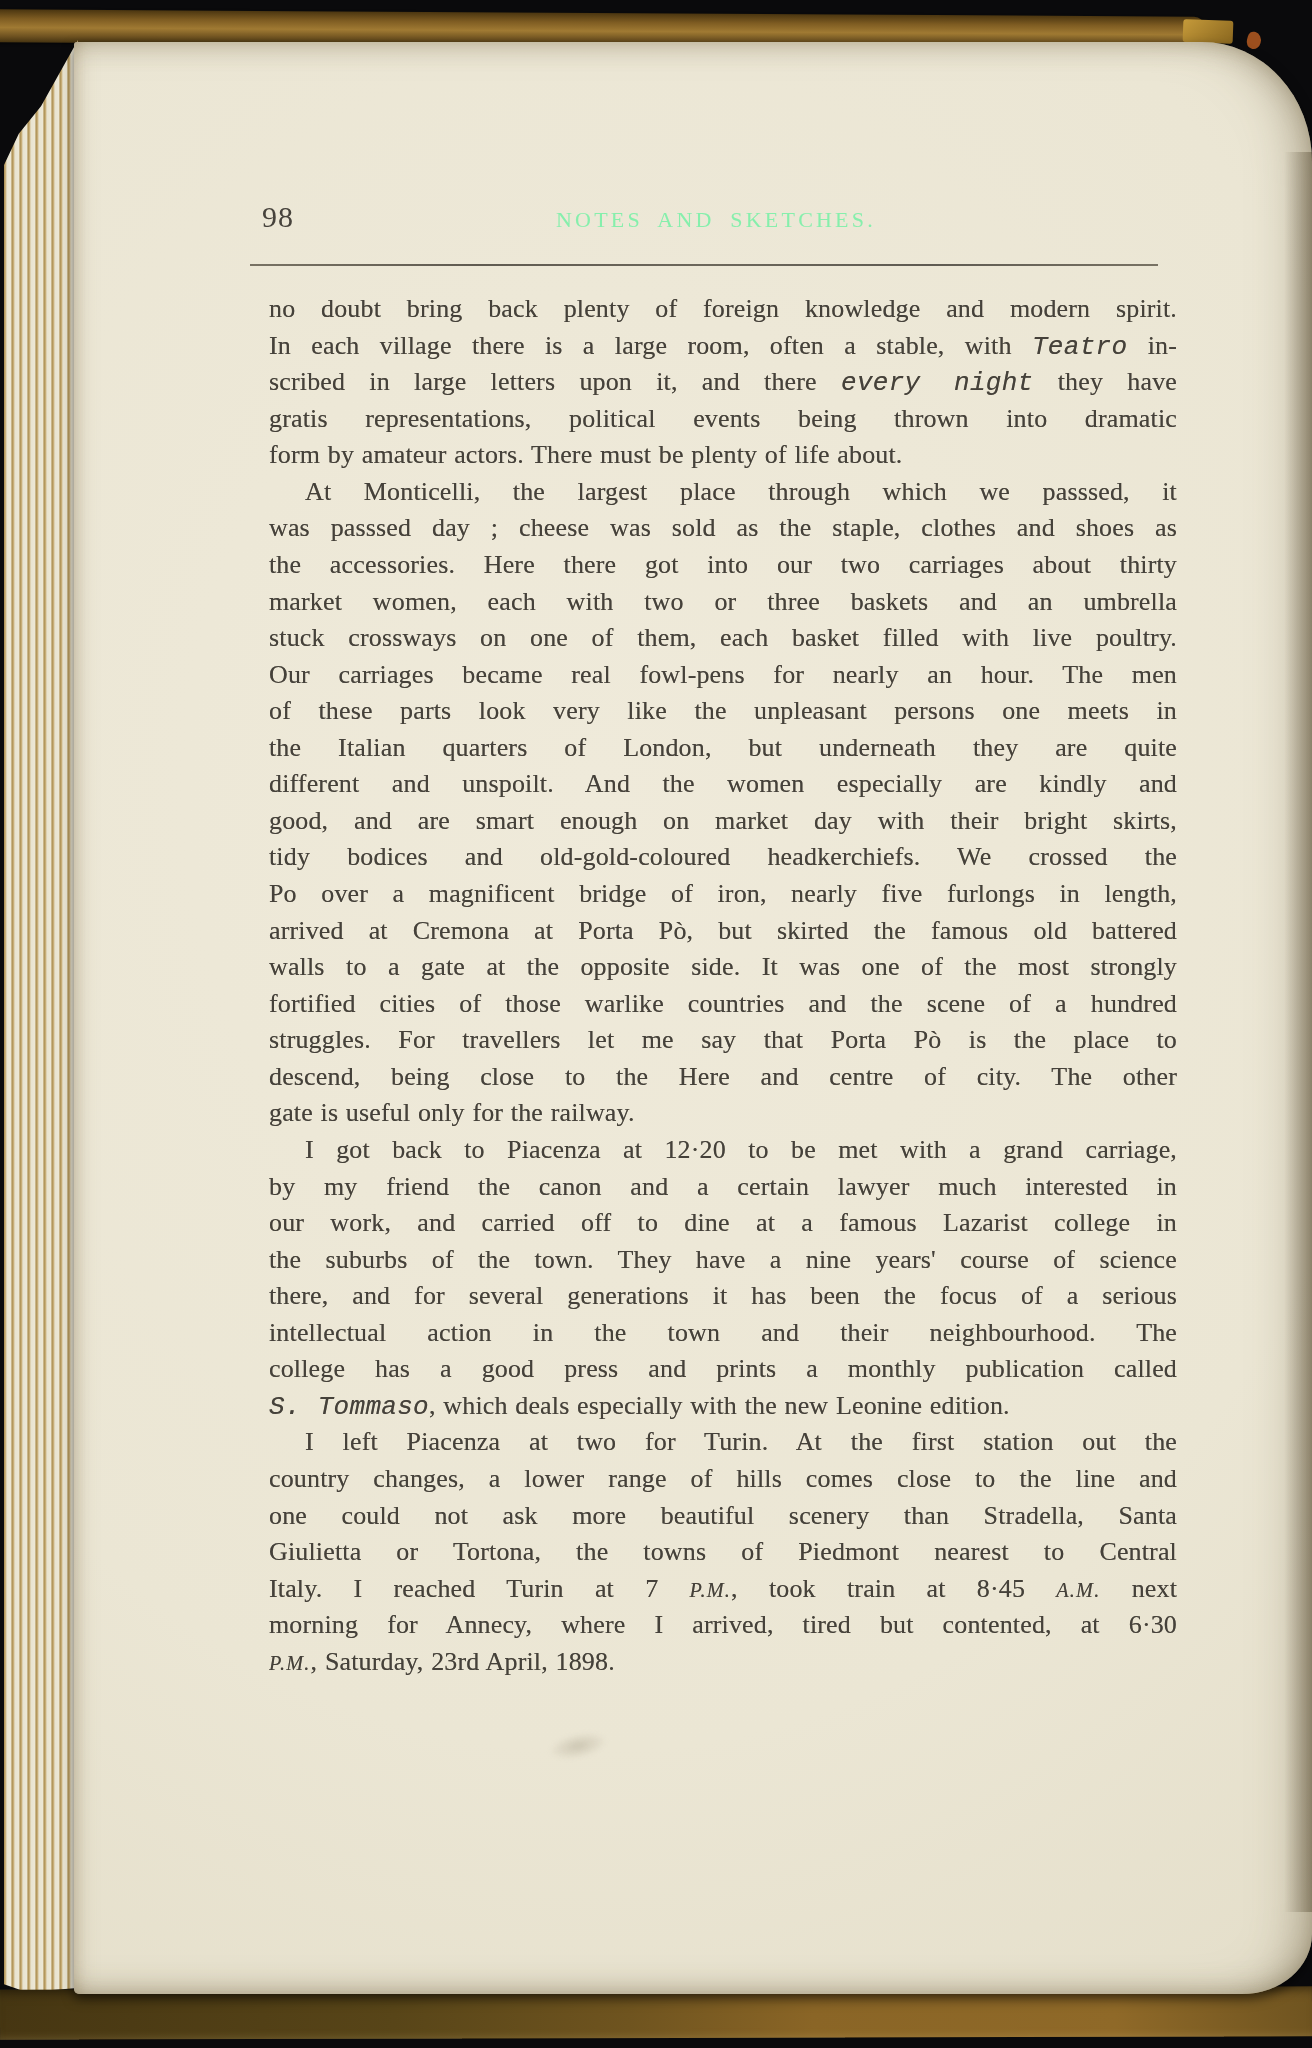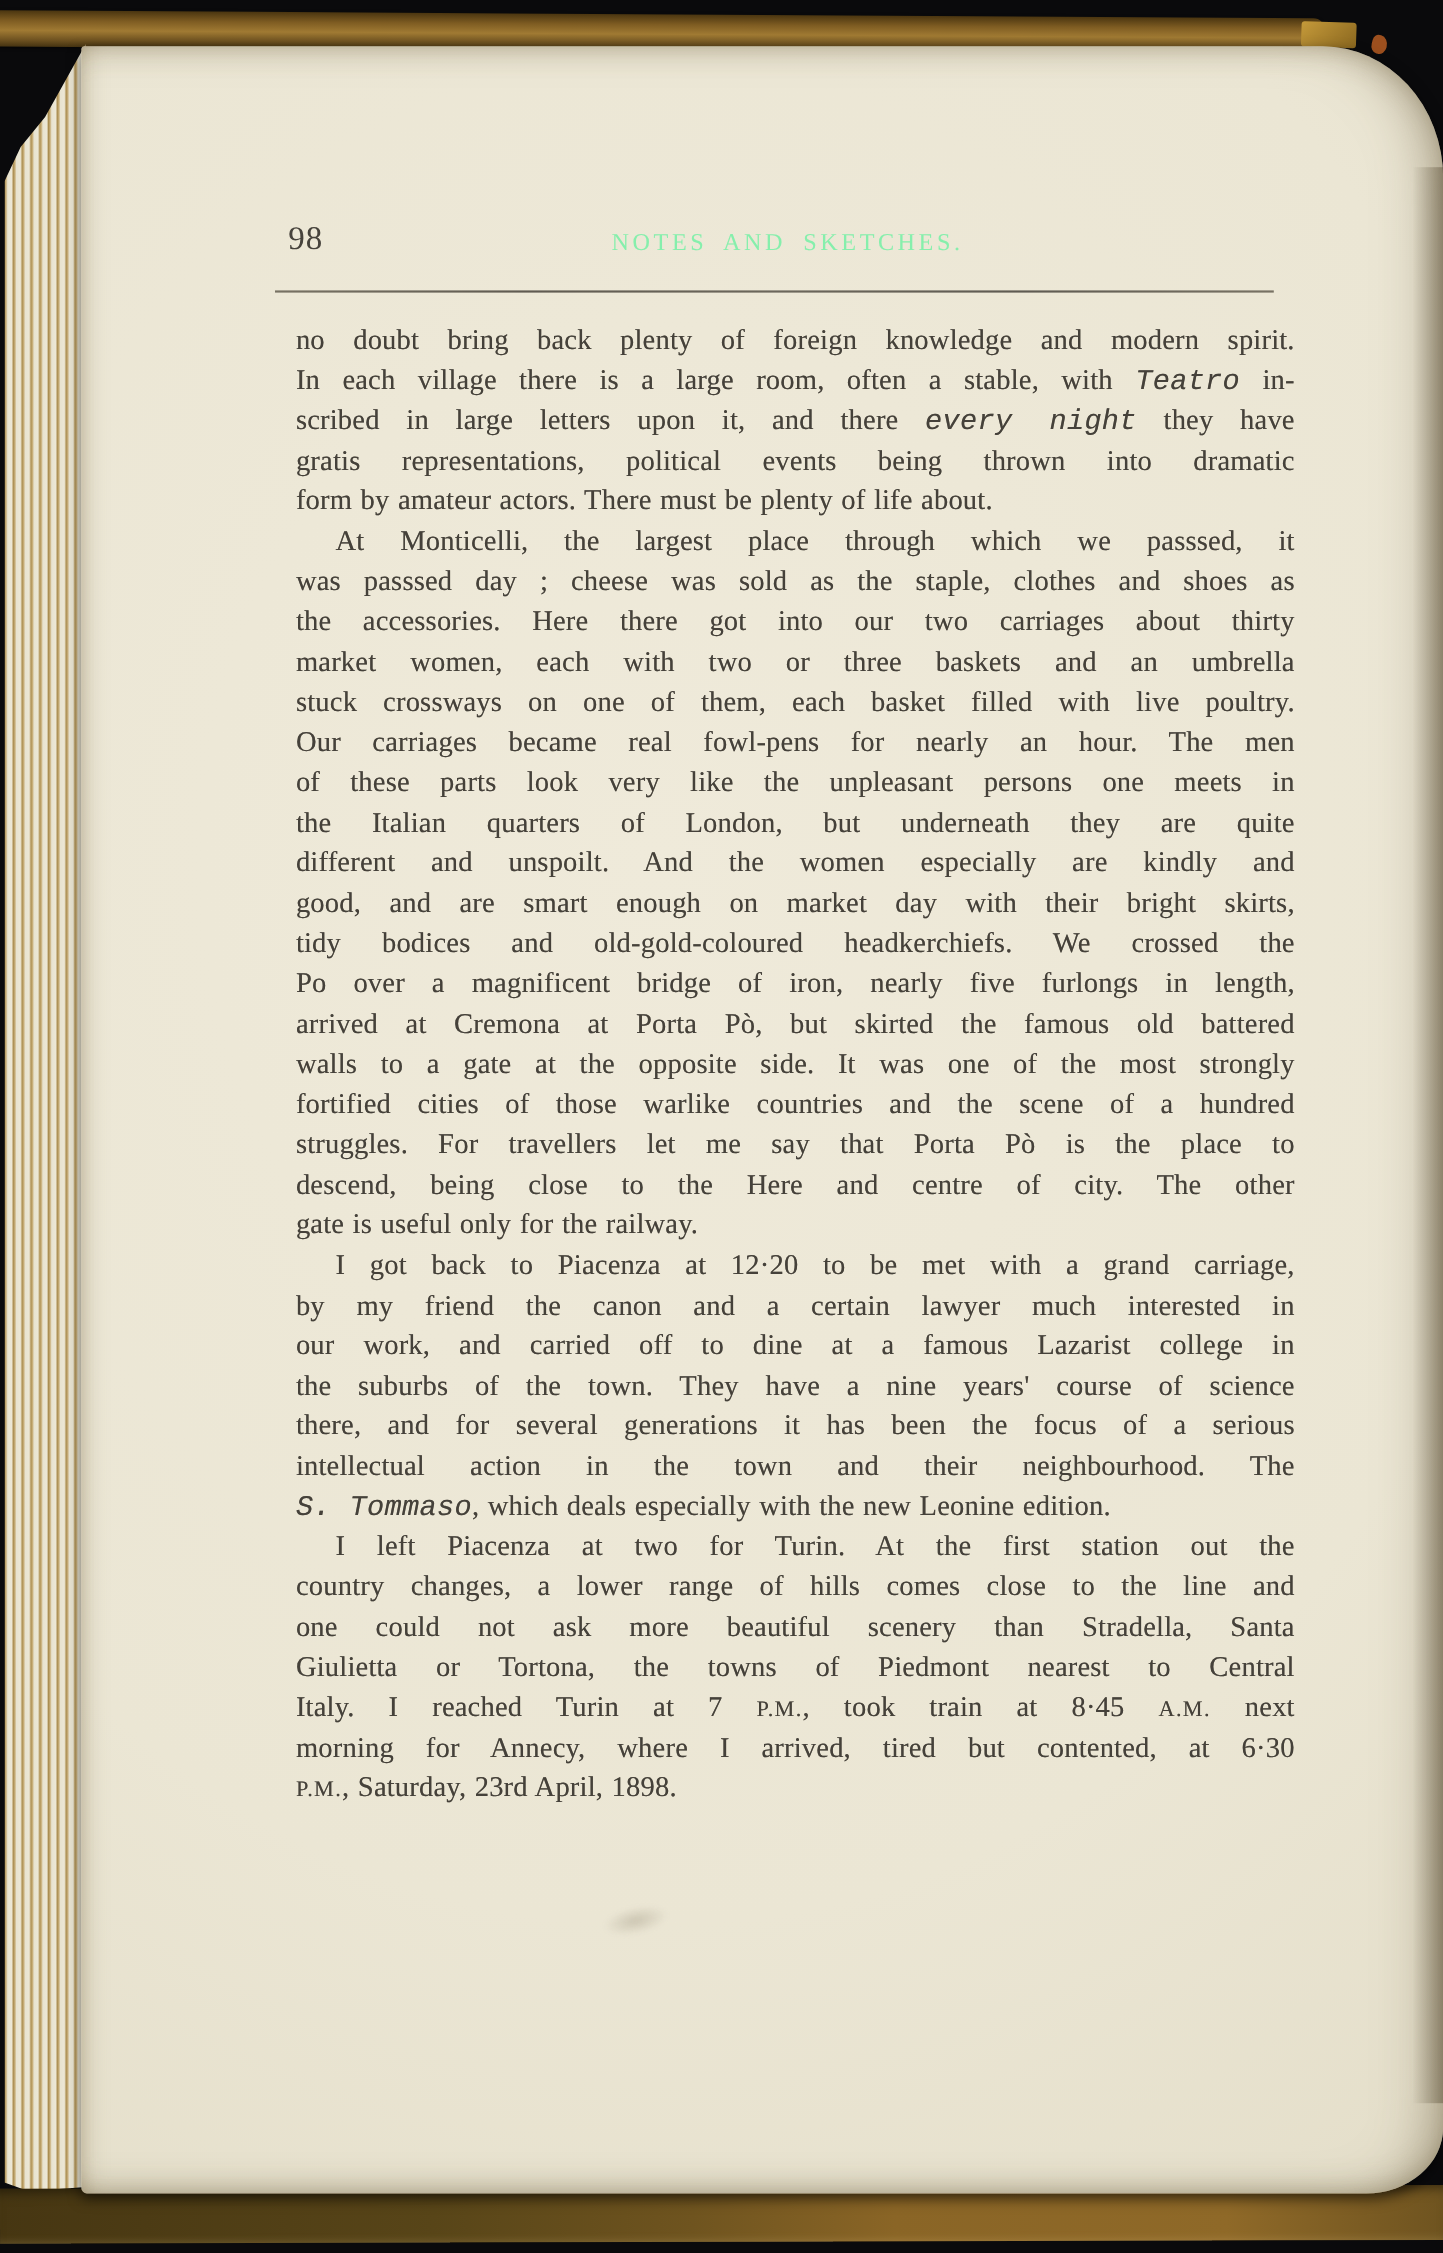--- a/index.html
+++ b/index.html
@@ -82,21 +82,21 @@
   .body-text{position:absolute;left:250px;top:291px;width:908px;margin-left:19px;}
   .line{
     height:36.57px;line-height:36.57px;font-size:26px;
     text-align:justify;text-align-last:justify;
     word-spacing:1px;letter-spacing:.15px;overflow:hidden;
     text-shadow:0 0 .4px rgba(64,58,48,.55);
   }
   .line.indent{text-indent:36px;}
   .line.para-end{text-align-last:left;}
   .it{font-style:italic;letter-spacing:.3px;font-family:Liberation Mono, monospace;}
-  .sc{font-size:.78em;letter-spacing:1.2px;}
+  .sc{font-size:.78em;letter-spacing:1.2px;font-style:italic;}
 
   .smudge{
     position:absolute;left:535px;top:1728px;width:86px;height:36px;
     background:radial-gradient(50% 50%, rgba(125,115,92,.28), rgba(125,115,92,0) 70%);
     filter:blur(2px);transform:rotate(-12deg);
   }
 </style>
 </head>
 <body>
 
@@ -138,20 +138,21 @@
         <div class="line">fortified cities of those warlike countries and the scene of a hundred</div>
         <div class="line">struggles.  For travellers let me say that Porta Pò is the place to</div>
         <div class="line">descend, being close to the Here and centre of city.  The other</div>
         <div class="line para-end">gate is useful only for the railway.</div>
         <div class="line indent">I got back to Piacenza at 12·20 to be met with a grand carriage,</div>
         <div class="line">by my friend the canon and a certain lawyer much interested in</div>
         <div class="line">our work, and carried off to dine at a famous Lazarist college in</div>
         <div class="line">the suburbs of the town.  They have a nine years' course of science</div>
         <div class="line">there, and for several generations it has been the focus of a serious</div>
         <div class="line">intellectual action in the town and their neighbourhood.  The</div>
+        <div class="line">college has a good press and prints a monthly publication called</div>
         <div class="line para-end"><span class="it">S. Tommaso</span>, which deals especially with the new Leonine edition.</div>
         <div class="line indent">I left Piacenza at two for Turin.  At the first station out the</div>
         <div class="line">country changes, a lower range of hills comes close to the line and</div>
         <div class="line">one could not ask more beautiful scenery than Stradella, Santa</div>
         <div class="line">Giulietta or Tortona, the towns of Piedmont nearest to Central</div>
         <div class="line">Italy.  I reached Turin at 7 <span class="sc">P.M.</span>, took train at 8·45 <span class="sc">A.M.</span> next</div>
         <div class="line">morning for Annecy, where I arrived, tired but contented, at 6·30</div>
         <div class="line para-end"><span class="sc">P.M.</span>, Saturday, 23rd April, 1898.</div>
       </div>
     <div class="smudge"></div>

